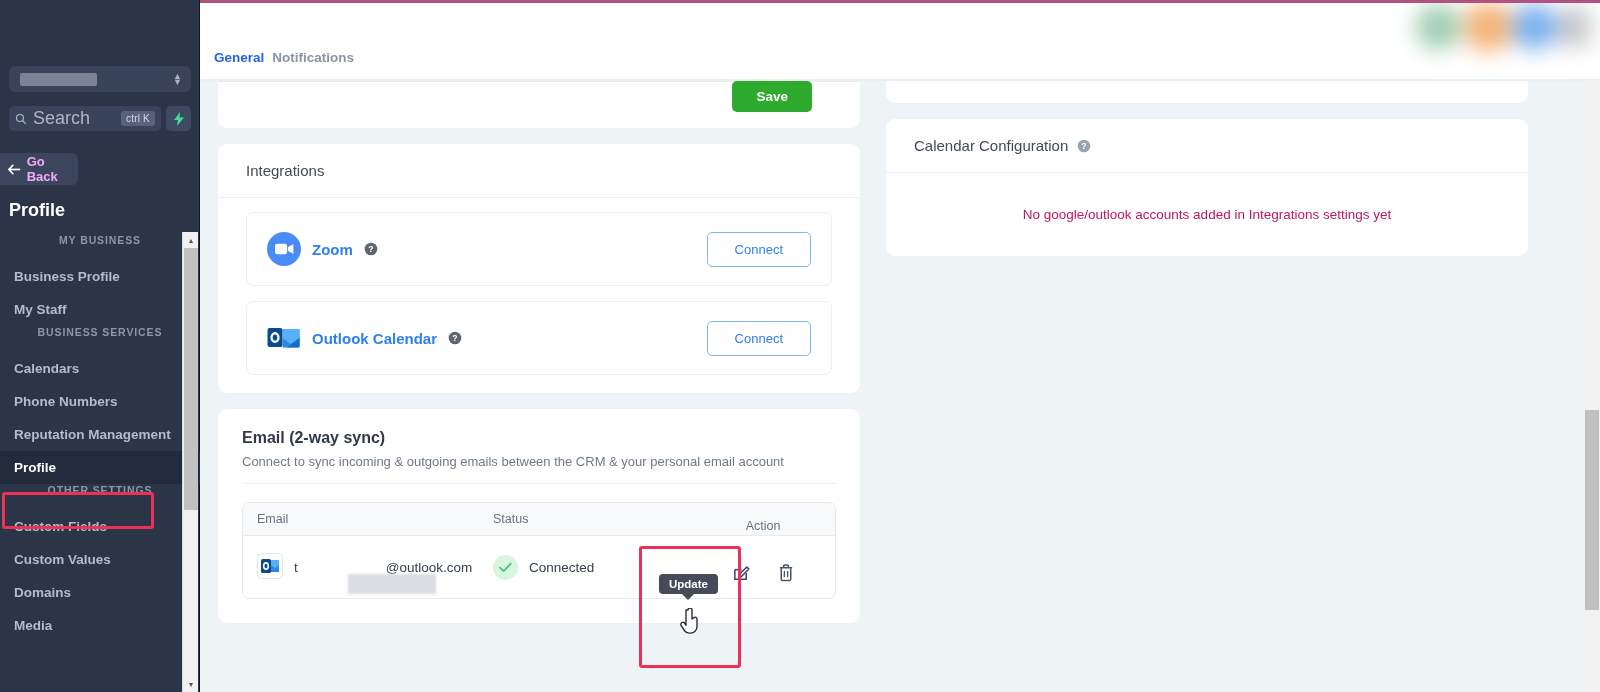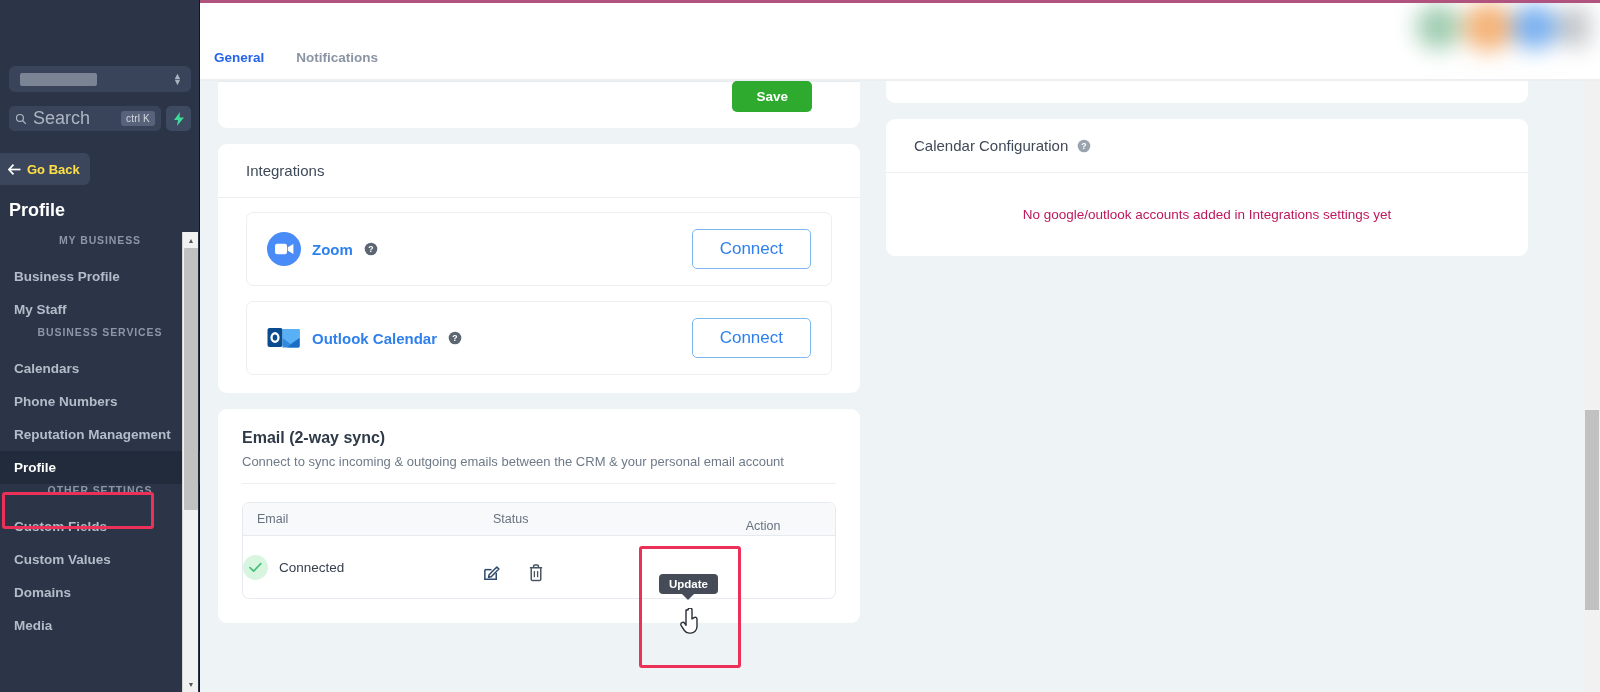--- a/index.html
+++ b/index.html
@@ -49,24 +49,24 @@
   .search-ph { font-size: 18px; color: #aeb5c2; flex: 1; }
   .kbd {
     background: #58627a; color: #d5d9e1; font-size: 10px;
     padding: 2px 5px; border-radius: 3px; letter-spacing: .2px;
   }
   .bolt-btn {
     width: 25px; background: #3e4a61; border-radius: 5px;
     display: flex; align-items: center; justify-content: center;
   }
   .go-back {
-    position: absolute; left: 0; top: 153px; width: 90px; height: 32px;
+    position: absolute; left: 0; top: 153px; width: 78px; height: 32px;
     background: #3b465c; border-radius: 0 6px 6px 0;
     display: flex; align-items: center; gap: 6px; padding-left: 8px;
-    color: #fde047; font-size: 13px; font-weight: bold;
+    color: #f0abfc; font-size: 13px; font-weight: bold;
   }
   .settings-title {
     position: absolute; left: 9px; top: 200px;
     font-size: 18px; font-weight: bold; color: #ffffff;
   }
 
   .nav-scroll {
     position: absolute; left: 0; top: 234px; width: 200px; height: 458px;
     overflow: hidden;
   }
@@ -108,21 +108,21 @@
     position: absolute; right: 10px; top: 0px; width: 185px; height: 48px;
     filter: blur(11px); opacity: .85;
     background:
       radial-gradient(circle at 18% 50%, #8fc4a3 0 22px, transparent 23px),
       radial-gradient(circle at 45% 50%, #f3a55f 0 24px, transparent 25px),
       radial-gradient(circle at 70% 50%, #5fa2ee 0 22px, transparent 23px),
       radial-gradient(circle at 92% 50%, #b9bcc0 0 20px, transparent 21px),
       #ffffff;
   }
   .tabs {
-    position: absolute; left: 14px; bottom: 0; display: flex; gap: 32px;
+    position: absolute; left: 14px; bottom: 0; display: flex; gap: 8px;
   }
   .tab {
     font-size: 13.5px; font-weight: bold; color: #8a94a3;
     padding-bottom: 14px;
   }
   .tab.active { color: #2563eb; }
   .topbar-underline {
     position: absolute; left: 200px; top: 79px; right: 0; height: 2px;
     background: #eceff2; z-index: 20;
   }
@@ -168,21 +168,21 @@
     display: flex; align-items: center; gap: 11px; flex: 1;
   }
   .int-name {
     color: #2f80ed; font-size: 15px; font-weight: bold;
   }
   .help-dot {
     width: 14px; height: 14px; flex: none;
   }
   .connect-btn {
     border: 1px solid #7eb7f0; color: #2f80ed; background: #fff;
-    font-size: 17px; padding: 9px 27px; border-radius: 5px;
+    font-size: 13px; padding: 9px 27px; border-radius: 5px;
   }
 
   
   .zoom-icon {
     width: 34px; height: 34px; border-radius: 50%; background: #4a8cf7;
     display: flex; align-items: center; justify-content: center; flex: none;
   }
   
   .outlook-icon { width: 34px; height: 32px; flex: none; }
 
@@ -434,20 +434,36 @@
           </div>
           <div class="divider"></div>
           <div class="email-table-wrap">
             <div class="email-table">
               <div class="et-head">
                 <div class="c-email">Email</div>
                 <div class="c-status">Status</div>
                 <div class="c-action">Action</div>
               </div>
               <div class="et-row">
+                <div class="c-email">
+                  <span>
+                    <svg width="26" height="26" viewBox="0 0 26 26">
+                      <rect x="0.5" y="0.5" width="25" height="25" rx="4" fill="#fff" stroke="#e2e6ea"></rect>
+                      <rect x="4" y="6" width="10" height="14" rx="1.6" fill="#0a4a8f"></rect>
+                      <ellipse cx="9" cy="13" rx="3.1" ry="3.9" fill="#fff"></ellipse>
+                      <ellipse cx="9" cy="13" rx="1.5" ry="2.2" fill="#0a4a8f"></ellipse>
+                      <path d="M14 7 H22 V19 H14 Z" fill="#2d8ae0"></path>
+                      <path d="M14 7 H22 V12 L18 15 L14 12 Z" fill="#59b0f5"></path>
+                    </svg>
+                  </span>
+                  <span class="email-cell-text">
+                    <span>t</span><span style="display:inline-block;width:88px"></span><span>@outlook.com</span>
+                    <span class="email-blur"></span>
+                  </span>
+                </div>
                 <div class="c-status">
                   <span class="check-circle">
                     <svg width="13" height="11" viewBox="0 0 13 11">
                       <path d="M1 5.6 L4.6 9.2 L11.8 1.6" fill="none" stroke="#49bf7a" stroke-width="1.7" stroke-linecap="round" stroke-linejoin="round"></path>
                     </svg>
                   </span>
                   <span>Connected</span>
                 </div>
                 <div class="c-action">
                   <span>

